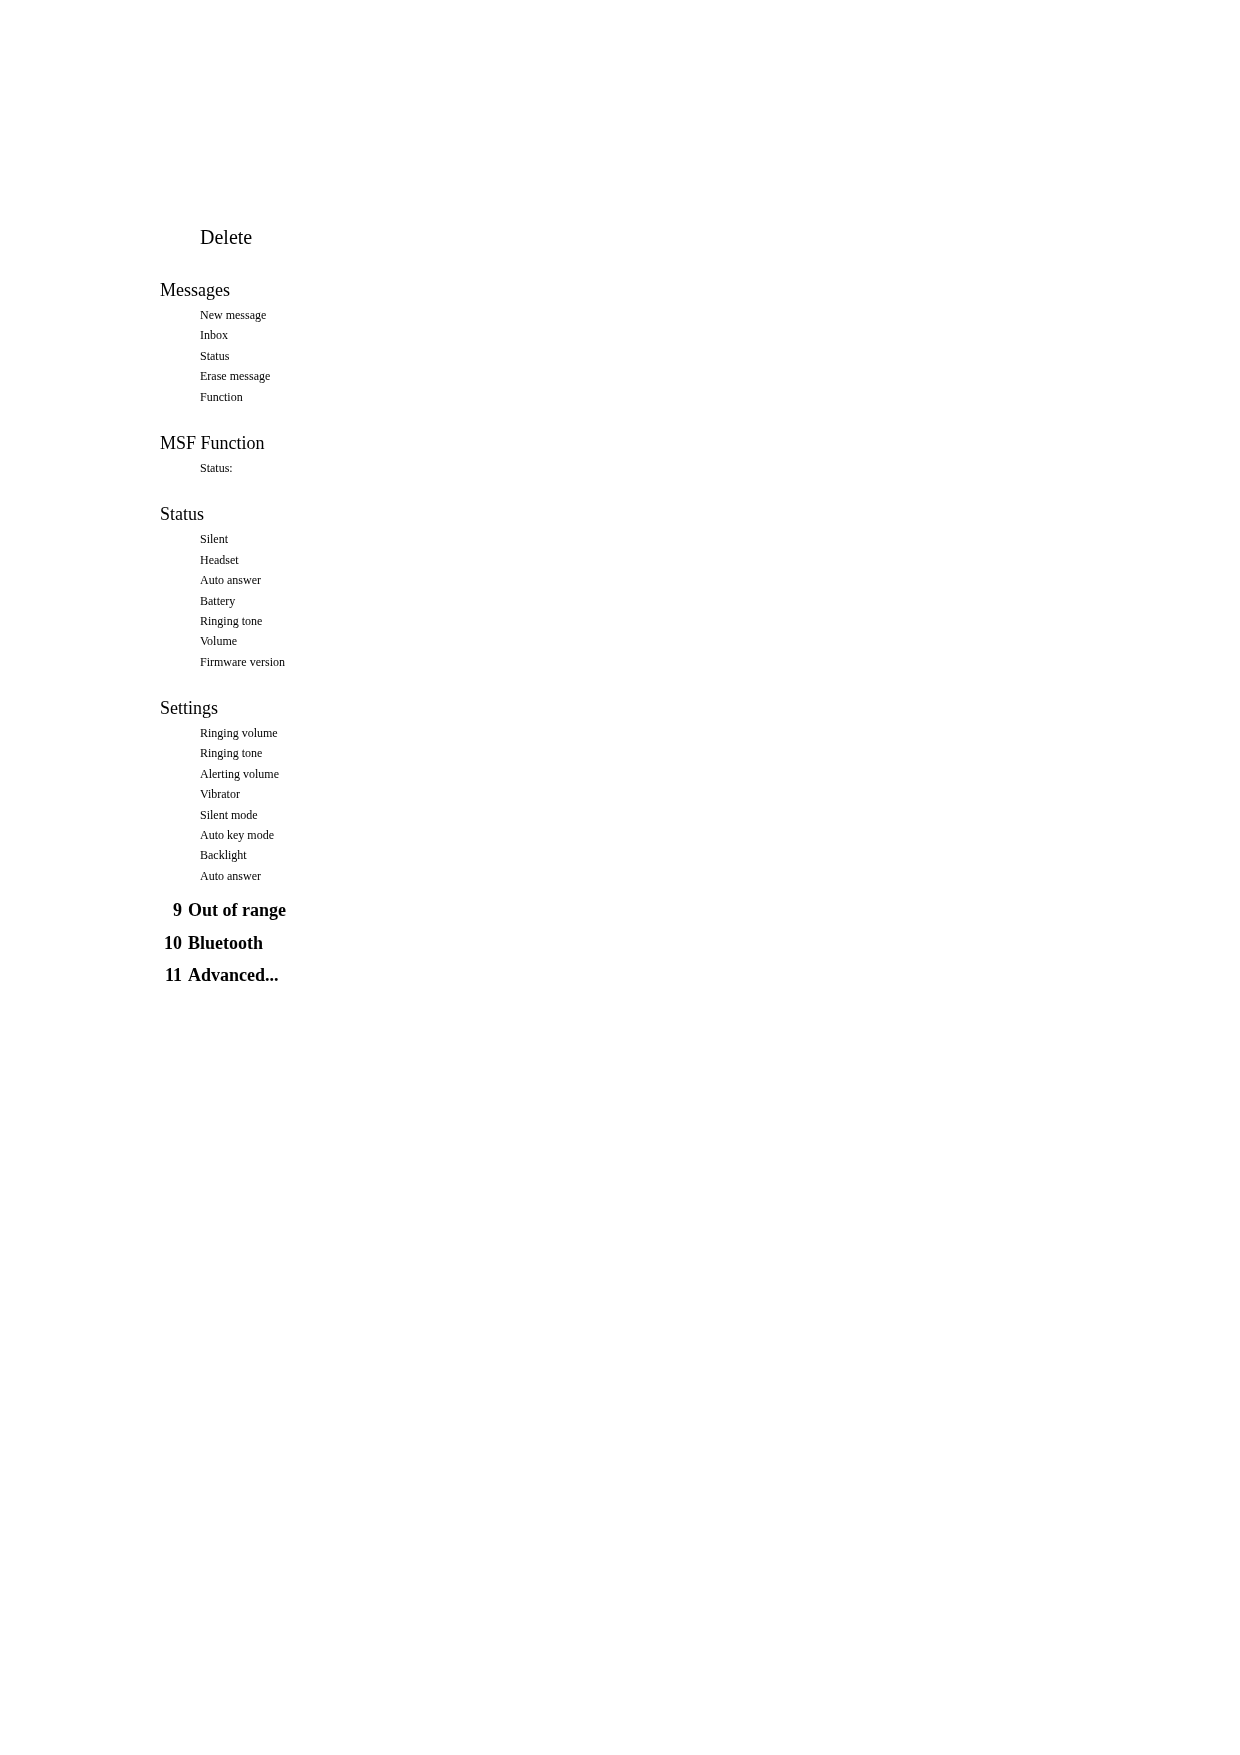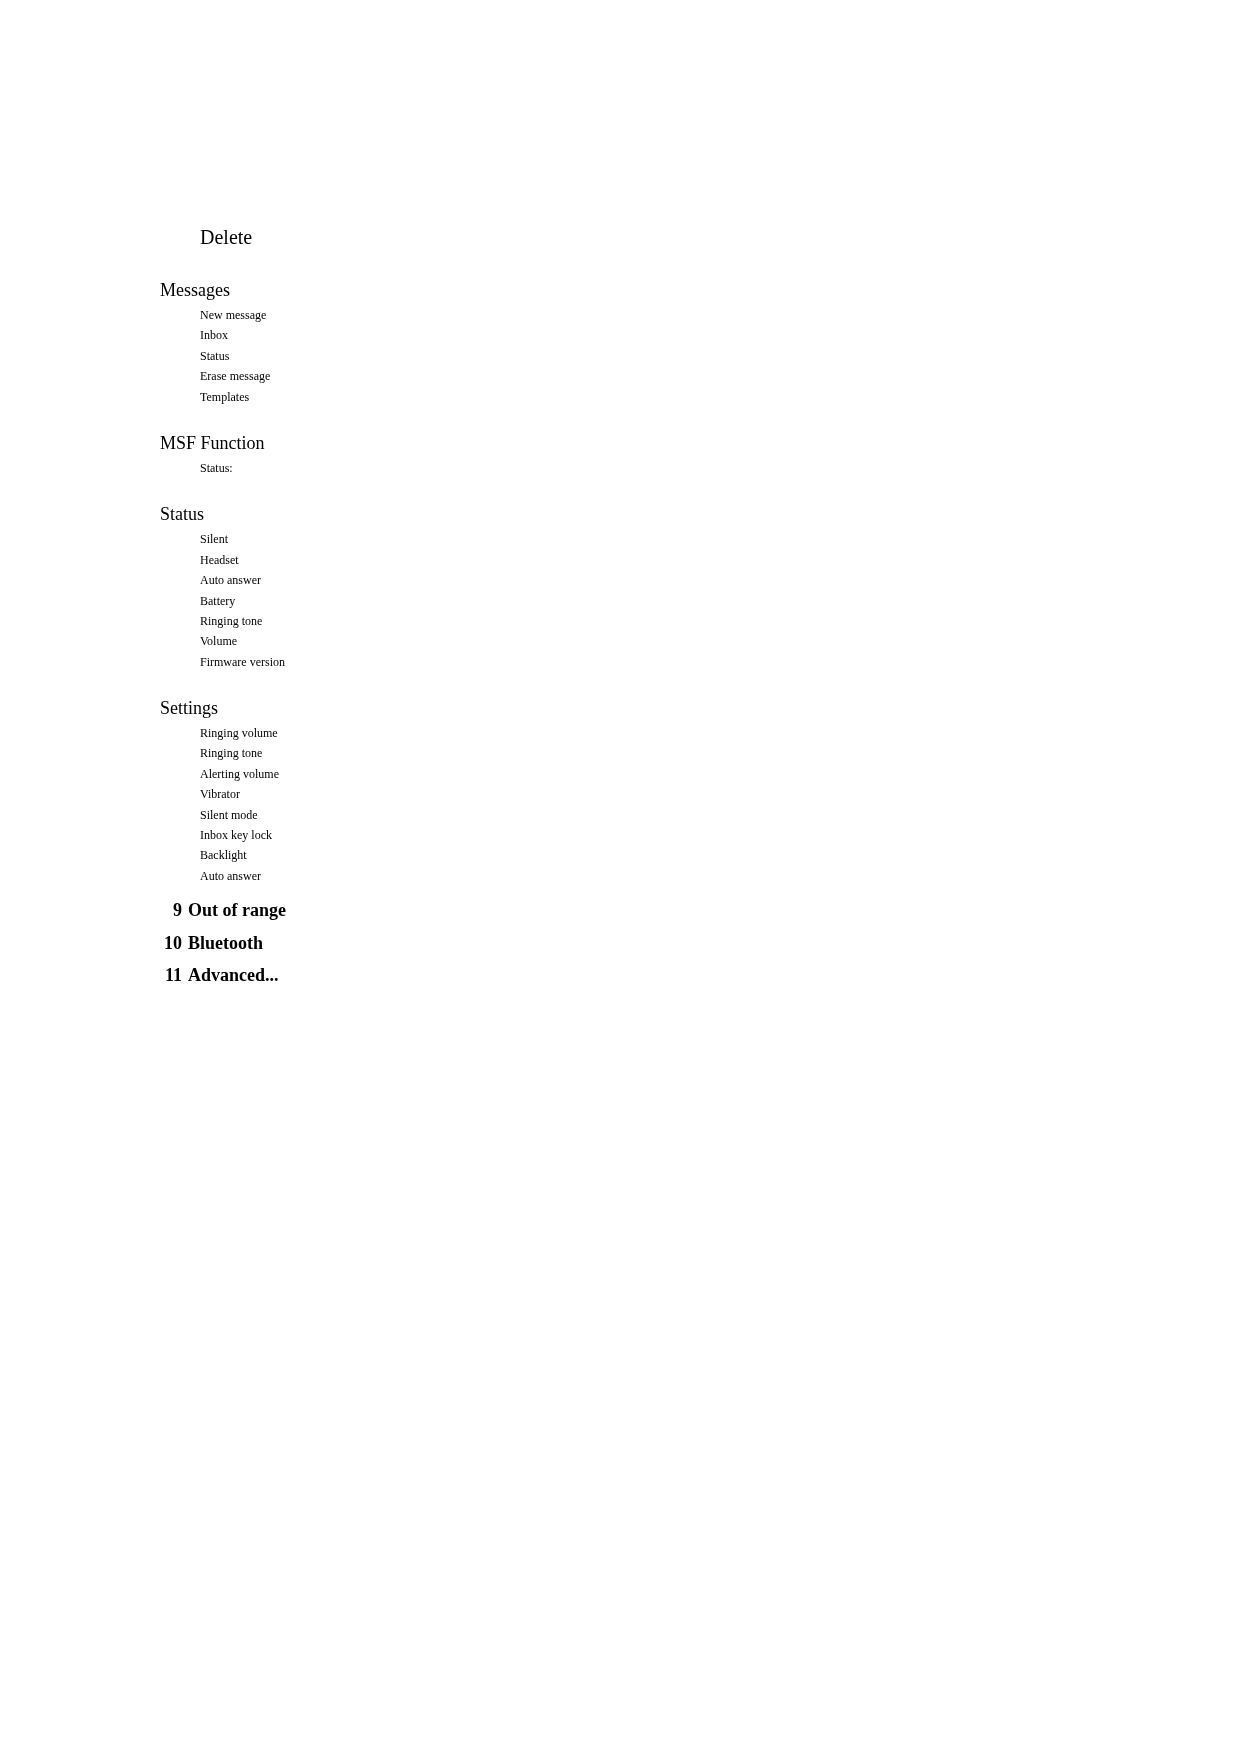--- a/index.html
+++ b/index.html
@@ -75,21 +75,21 @@
     <span>Delete</span>
   </div>
 
   <div class="spacer"></div>
 
   <div class="section-heading">Messages</div>
   <div class="sub-item">New message</div>
   <div class="sub-item">Inbox</div>
   <div class="sub-item">Status</div>
   <div class="sub-item">Erase message</div>
-  <div class="sub-item">Templates</div>
+  <div class="sub-item">Function</div>
 
   <div class="spacer"></div>
 
   <div class="section-heading">MSF Function</div>
   <div class="sub-item">Status:</div>
 
   <div class="spacer"></div>
 
   <div class="section-heading">Status</div>
   <div class="sub-item">Silent</div>
@@ -101,21 +101,21 @@
   <div class="sub-item">Firmware version</div>
 
   <div class="spacer"></div>
 
   <div class="section-heading">Settings</div>
   <div class="sub-item">Ringing volume</div>
   <div class="sub-item">Ringing tone</div>
   <div class="sub-item">Alerting volume</div>
   <div class="sub-item">Vibrator</div>
   <div class="sub-item">Silent mode</div>
-  <div class="sub-item">Inbox key lock</div>
+  <div class="sub-item">Auto key mode</div>
   <div class="sub-item">Backlight</div>
   <div class="sub-item">Auto answer</div>
 
   <div class="spacer"></div>
 
   <div class="numbered-item">
     <span class="num">9</span>
     <span class="label">Out of range</span>
   </div>
   <div class="numbered-item">

